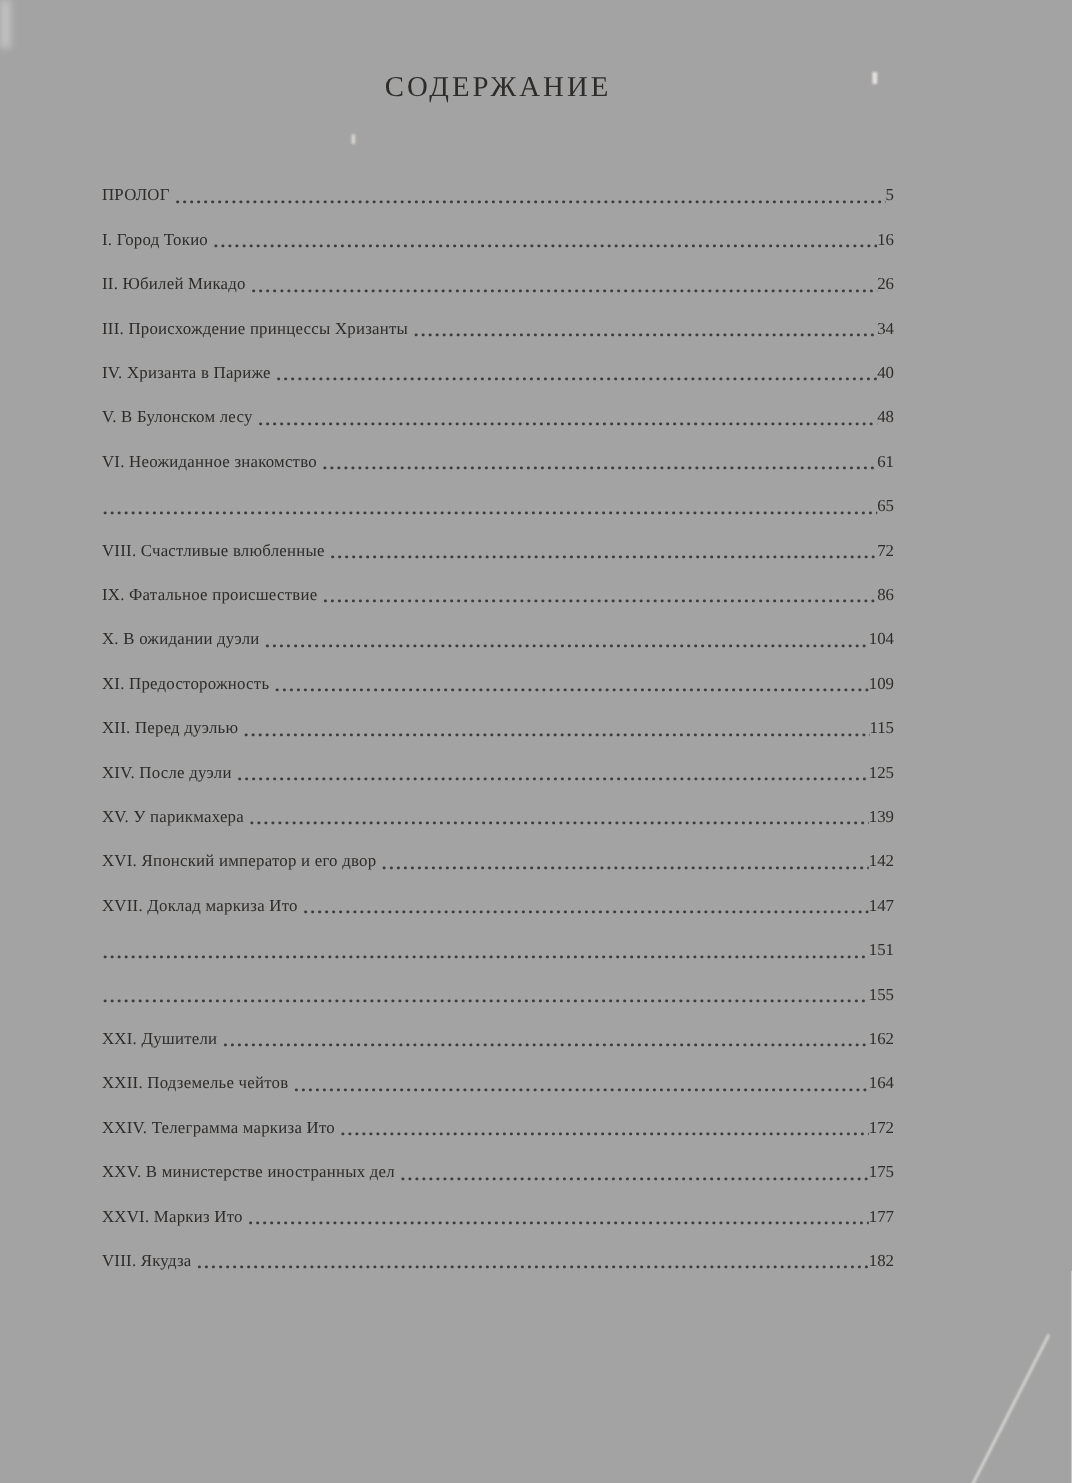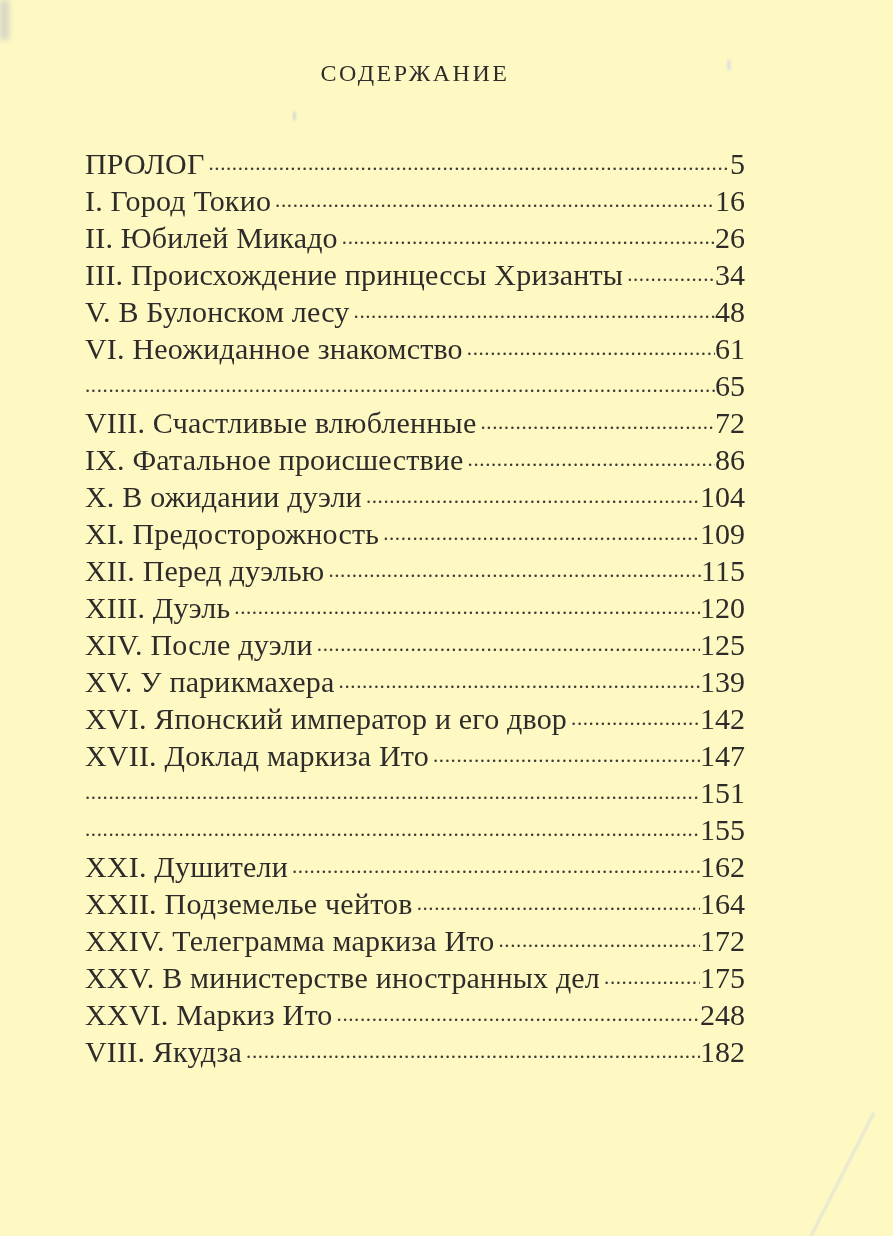--- a/index.html
+++ b/index.html
@@ -5,21 +5,21 @@
   html, body {
     margin: 0;
     padding: 0;
     background: #e9e9e9;
   }
   .sheet {
     position: relative;
     width: 893px;
     height: 1236px;
     margin: 0 auto;
-    background: #fef9c3;
+    background: #a3a3a3;
     overflow: hidden;
     font-family: "Liberation Serif", "DejaVu Serif", serif;
     color: #2e2c2a;
   }
   
   .smudge-top-left {
     position: absolute;
     left: 0; top: 0;
     width: 9px; height: 40px;
     background: #c9c9c9;
@@ -59,24 +59,24 @@
     line-height: 30px;
     font-weight: normal;
     letter-spacing: 2.5px;
     color: #2e2c2a;
   }
   .toc {
     margin: 57px 148px 0 85px;
   }
   .toc-row {
     display: flex;
-    align-items: flex-end;
+    align-items: center;
     height: 37px;
     line-height: 37px;
-    font-size: 30px;
+    font-size: 14px;
     white-space: nowrap;
   }
   .toc-label {
     flex: 0 0 auto;
     padding-right: 4px;
     letter-spacing: 0.2px;
   }
   .toc-dots {
     flex: 1 1 auto;
     overflow: hidden;
@@ -123,20 +123,25 @@
       <span class="toc-dots"></span>
       <span class="toc-page">26</span>
     </div>
 
     <div class="toc-row">
       <span class="toc-label">III. Происхождение принцессы Хризанты</span>
       <span class="toc-dots"></span>
       <span class="toc-page">34</span>
     </div>
 
+    <div class="toc-row">
+      <span class="toc-label">IV. Хризанта в Париже</span>
+      <span class="toc-dots"></span>
+      <span class="toc-page">40</span>
+    </div>
 
     <div class="toc-row">
       <span class="toc-label">V. В Булонском лесу</span>
       <span class="toc-dots"></span>
       <span class="toc-page">48</span>
     </div>
 
     <div class="toc-row">
       <span class="toc-label">VI. Неожиданное знакомство</span>
       <span class="toc-dots"></span>
@@ -171,25 +176,20 @@
       <span class="toc-dots"></span>
       <span class="toc-page">109</span>
     </div>
 
     <div class="toc-row">
       <span class="toc-label">XII. Перед дуэлью</span>
       <span class="toc-dots"></span>
       <span class="toc-page">115</span>
     </div>
 
-    <div class="toc-row">
-      <span class="toc-label">XIII. Дуэль</span>
-      <span class="toc-dots"></span>
-      <span class="toc-page">120</span>
-    </div>
 
     <div class="toc-row">
       <span class="toc-label">XIV. После дуэли</span>
       <span class="toc-dots"></span>
       <span class="toc-page">125</span>
     </div>
 
     <div class="toc-row">
       <span class="toc-label">XV. У парикмахера</span>
       <span class="toc-dots"></span>
@@ -240,21 +240,21 @@
 
     <div class="toc-row">
       <span class="toc-label">XXV. В министерстве иностранных дел</span>
       <span class="toc-dots"></span>
       <span class="toc-page">175</span>
     </div>
 
     <div class="toc-row">
       <span class="toc-label">XXVI. Маркиз Ито</span>
       <span class="toc-dots"></span>
-      <span class="toc-page">248</span>
+      <span class="toc-page">177</span>
     </div>
 
     <div class="toc-row">
       <span class="toc-label">VIII. Якудза</span>
       <span class="toc-dots"></span>
       <span class="toc-page">182</span>
     </div>
   </div>
 
 </div>

